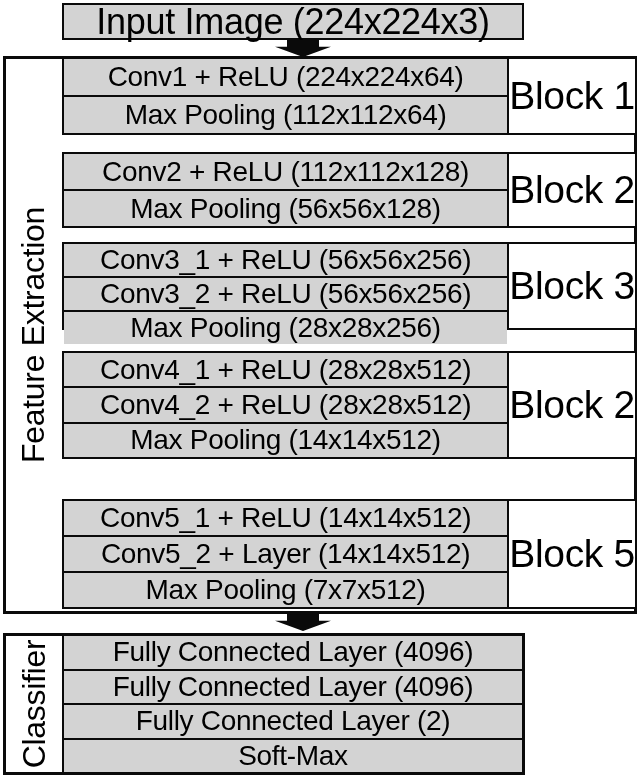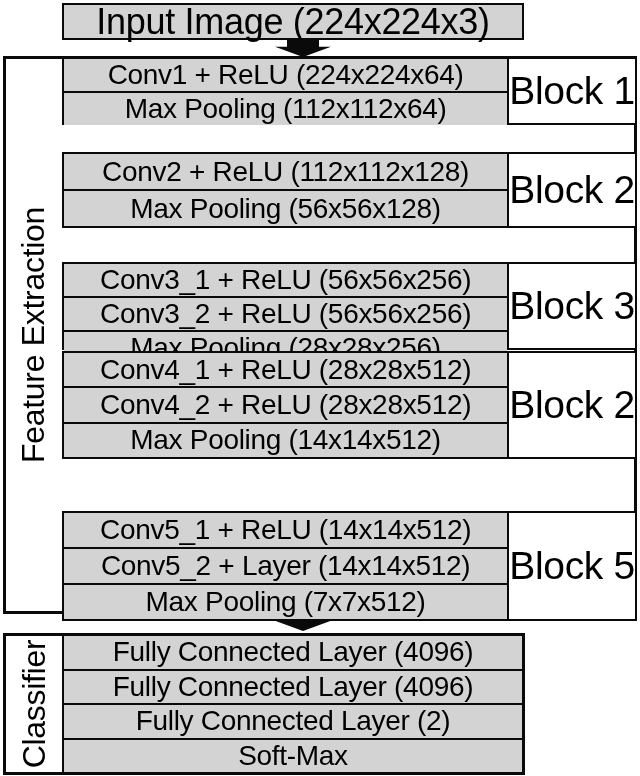--- a/index.html
+++ b/index.html
@@ -87,55 +87,55 @@
   <div class="arrow" style="top:40px"></div>
   <div class="arrow" style="top:133px"></div>
   <div class="arrow" style="top:229px"></div>
   <div class="arrow" style="top:357px"></div>
   <div class="arrow" style="top:482px"></div>
   <div class="arrow" style="top:614px"></div>
 
   <div id="fe-outer"></div>
   <div id="fe-label" class="vlabel">Feature Extraction</div>
 
-  <div class="block" style="top:57px;height:68px">
+  <div class="block" style="top:57px;height:78px">
     <div class="rows">
       <div class="row">Conv1 + ReLU (224x224x64)</div>
       <div class="row">Max Pooling (112x112x64)</div>
     </div>
     <div class="block-label">Block 1</div>
   </div>
 
   <div class="block" style="top:152px;height:76px">
     <div class="rows">
       <div class="row">Conv2 + ReLU (112x112x128)</div>
       <div class="row">Max Pooling (56x56x128)</div>
     </div>
     <div class="block-label">Block 2</div>
   </div>
 
-  <div class="block" style="top:262px;height:88px">
+  <div class="block" style="top:242px;height:88px">
     <div class="rows">
       <div class="row">Conv3_1 + ReLU (56x56x256)</div>
       <div class="row">Conv3_2 + ReLU (56x56x256)</div>
       <div class="row">Max Pooling (28x28x256)</div>
     </div>
     <div class="block-label">Block 3</div>
   </div>
 
   <div class="block" style="top:351px;height:108px">
     <div class="rows">
       <div class="row">Conv4_1 + ReLU (28x28x512)</div>
       <div class="row">Conv4_2 + ReLU (28x28x512)</div>
       <div class="row">Max Pooling (14x14x512)</div>
     </div>
     <div class="block-label">Block 2</div>
   </div>
 
-  <div class="block" style="top:511px;height:110px">
+  <div class="block" style="top:499px;height:110px">
     <div class="rows">
       <div class="row">Conv5_1 + ReLU (14x14x512)</div>
       <div class="row">Conv5_2 + Layer (14x14x512)</div>
       <div class="row">Max Pooling (7x7x512)</div>
     </div>
     <div class="block-label">Block 5</div>
   </div>
 
   <div id="classifier-outer">
     <div id="cl-label-col">

